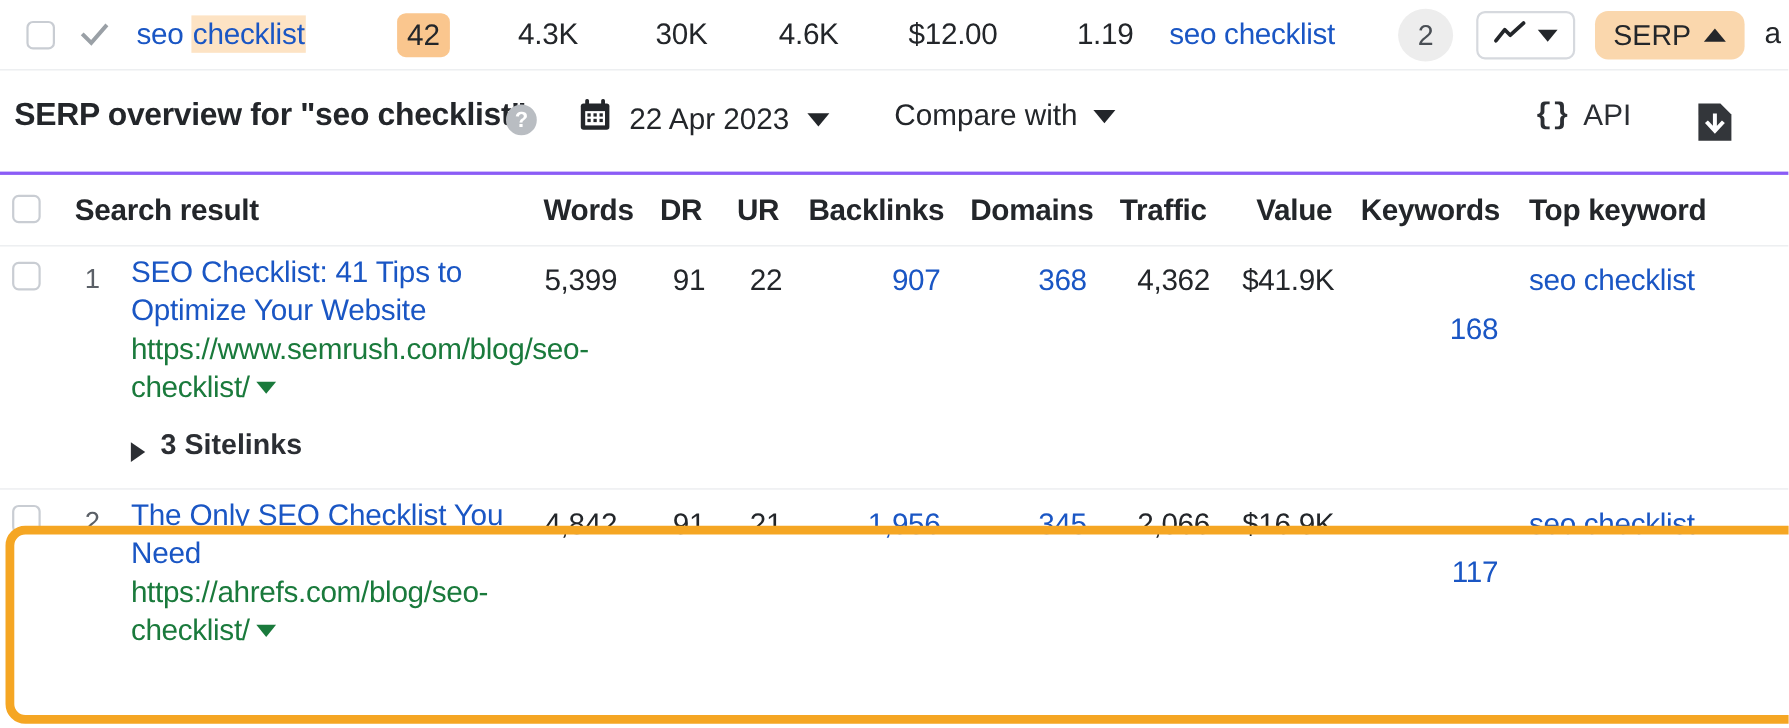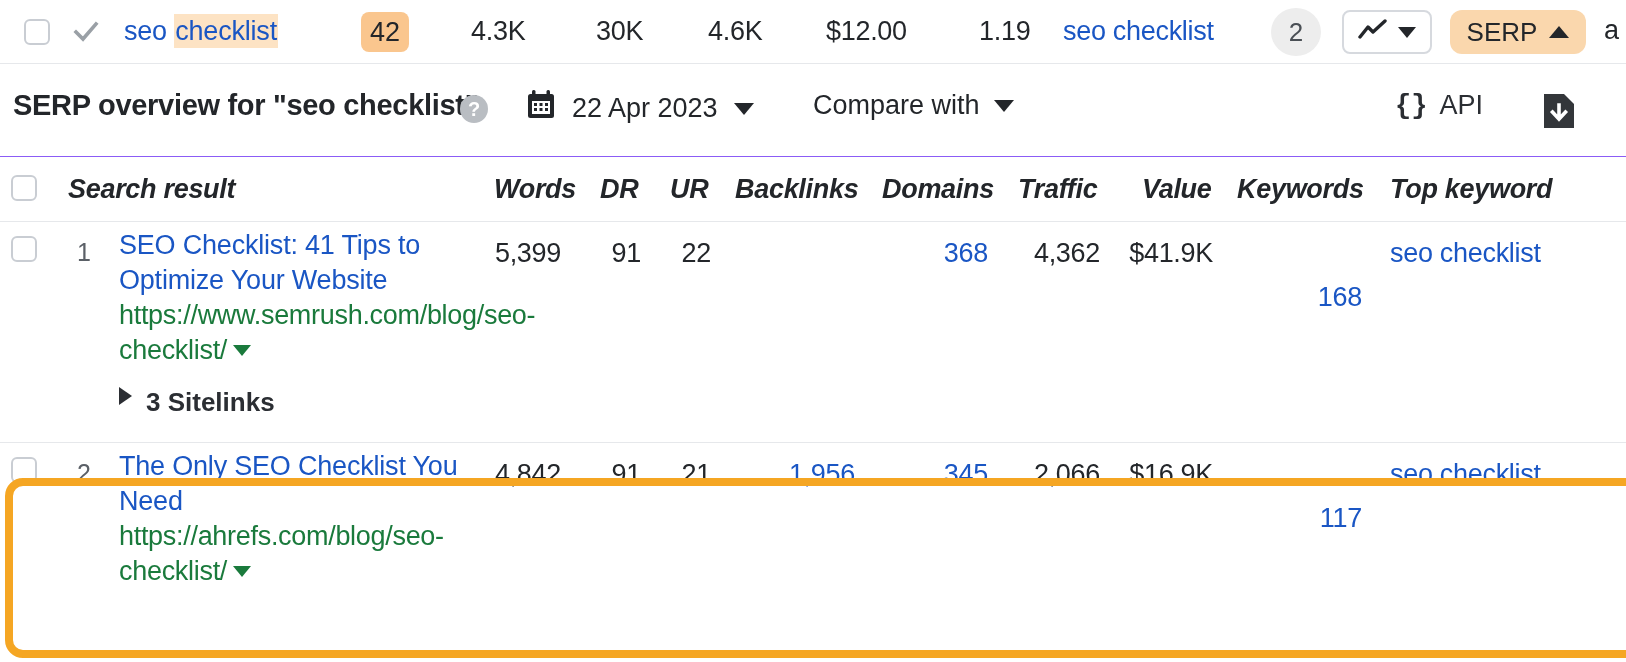--- a/index.html
+++ b/index.html
@@ -225,22 +225,21 @@
     border-right: 9px solid transparent;
     border-top: 11px solid #23262a;
     display: inline-block;
   }
 
   
   .table-wrap { position: relative; }
   .thead {
     position: relative;
     height: 64px;
-    border-top: 1px solid #8b5cf6;
-    font-style: italic;
+    border-top: 3px solid #8b5cf6;
   }
   .thead .checkbox {
     position: absolute;
     left: 11px;
     top: 18px;
   }
   .th {
     position: absolute;
     top: 17px;
     font-size: 27px;
@@ -304,21 +303,21 @@
     border-top: 11px solid #1a7a3c;
     display: inline-block;
     margin-left: 6px;
     vertical-align: 3px;
   }
   .sitelinks {
     position: absolute;
     left: 119px;
     top: 165px;
     display: flex;
-    align-items: flex-start;
+    align-items: flex-end;
     gap: 14px;
     font-size: 26px;
     font-weight: bold;
     color: #2b2e33;
   }
   .tri-right {
     width: 0; height: 0;
     border-top: 9px solid transparent;
     border-bottom: 9px solid transparent;
     border-left: 13px solid #2b2e33;
@@ -468,20 +467,21 @@
       <div class="result-title">SEO Checklist: 41 Tips to Optimize Your Website</div>
       <div class="result-url"><span>https://www.semrush.com/blog/seo-checklist/</span><span class="url-caret"></span></div>
     </div>
     <div class="sitelinks">
       <span class="tri-right"></span>
       <span>3 Sitelinks</span>
     </div>
     <div class="cell c-words">5,399</div>
     <div class="cell c-dr">91</div>
     <div class="cell c-ur">22</div>
+    <div class="cell c-backlinks link">907</div>
     <div class="cell c-domains link">368</div>
     <div class="cell c-traffic">4,362</div>
     <div class="cell c-value">$41.9K</div>
     <div class="cell c-keywords link">168</div>
     <div class="cell c-topkw link">seo checklist</div>
   </div>
 
   <div class="row row-2">
     <div class="checkbox"></div>
     <div class="rank">2</div>

